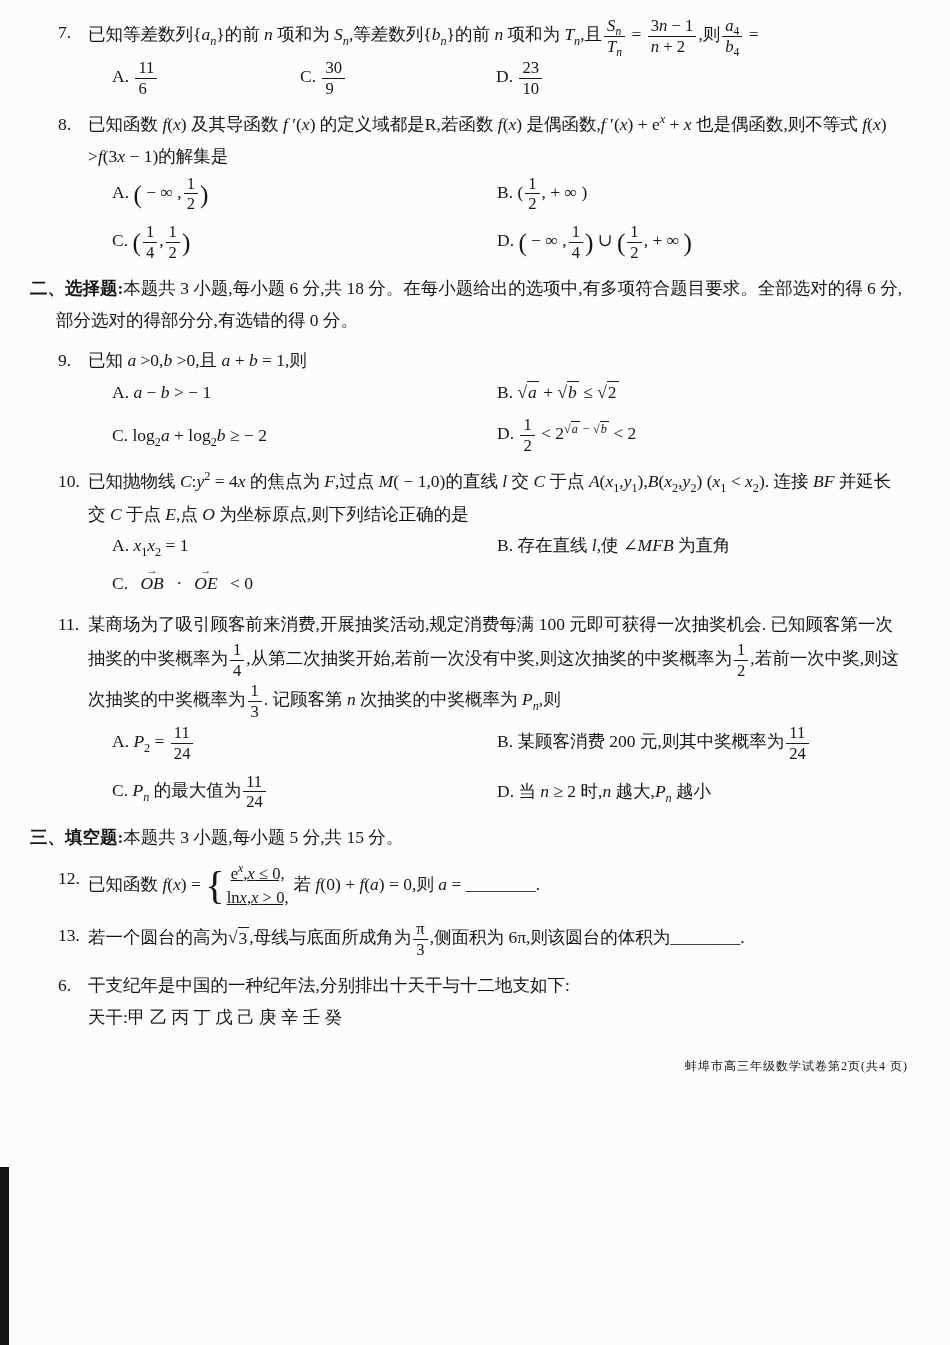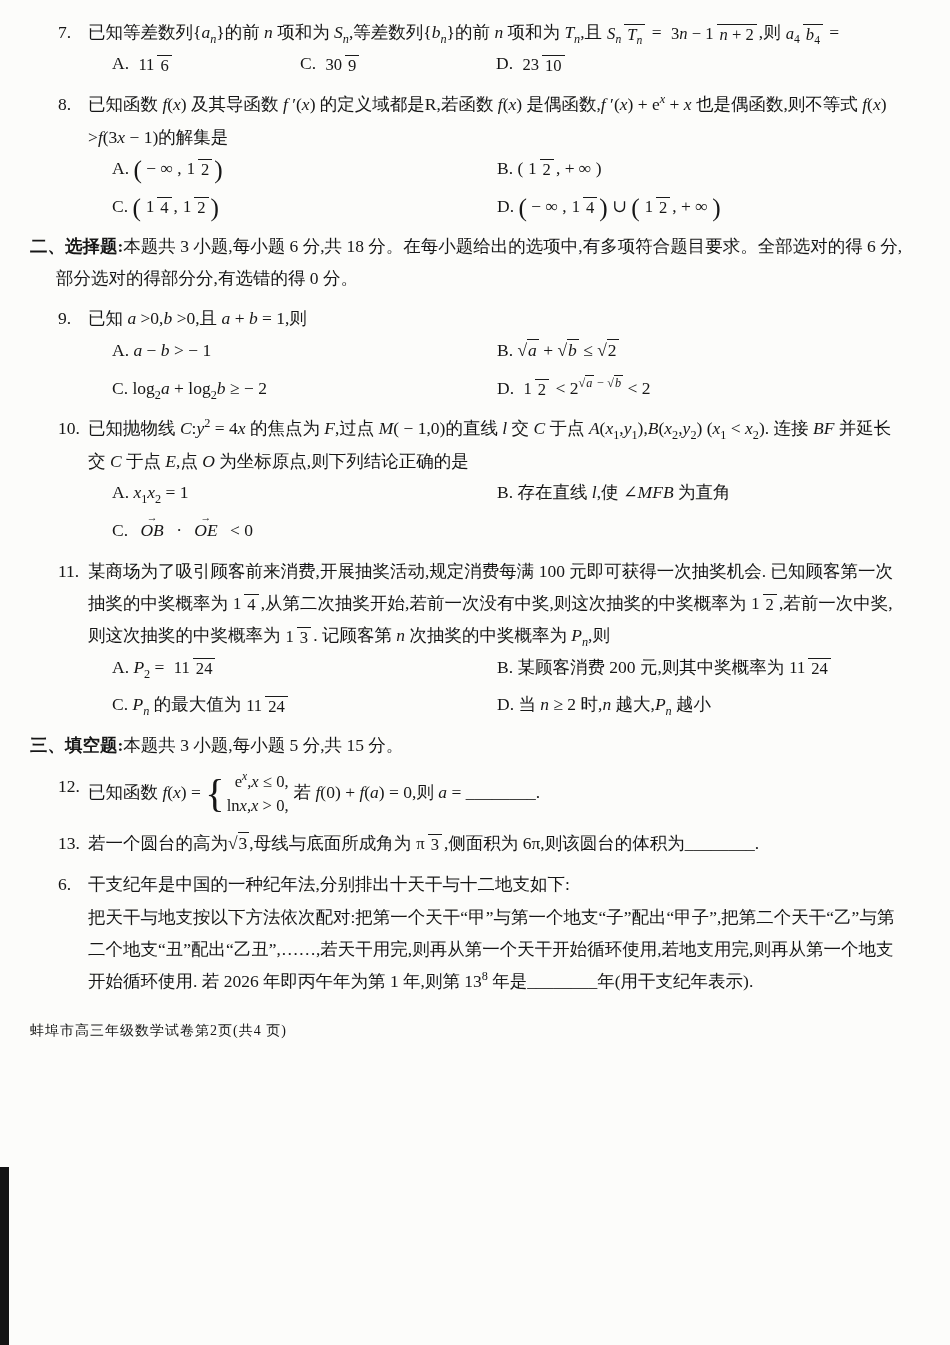--- a/index.html
+++ b/index.html
@@ -23,35 +23,35 @@
 
   
   .opts { margin-left:24px; margin-top:1px; }
   .opts4 { display:grid; grid-template-columns:188px 196px 197px 1fr; align-items:center; }
   .opts2 { display:grid; grid-template-columns:385px 1fr; row-gap:8px; align-items:center; }
   .opt { line-height:1.7; }
 
   
   i { font-style:italic; }
   sup,sub { font-size:0.7em; line-height:0; }
-  .fr { display:inline-flex; flex-direction:row; text-align:right; vertical-align:middle;
+  .fr { display:inline-flex; flex-direction:column; text-align:left; vertical-align:middle;
         line-height:1.2; font-size:0.95em; margin:0 2px; }
   .fr .n { padding:0 3px; display:block; }
   .fr .d { padding:0 3px; display:block; border-top:1px solid #1a1a1a; }
   .sq { white-space:nowrap; }
   .rd { border-top:1px solid #1a1a1a; padding:0 2px 0 1px; }
   .bp { font-size:1.45em; line-height:1; vertical-align:middle; }
   .bc { font-size:2.3em; line-height:0.9; vertical-align:middle; display:inline-block; margin-right:1px; }
-  .cases { display:inline-flex; flex-direction:column; vertical-align:middle; text-align:right;
-           line-height:1.45; font-size:0.95em; margin:0 5px 0 1px; }
+  .cases { display:inline-flex; flex-direction:column; vertical-align:middle; text-align:center;
+           line-height:1.45; font-size:0.95em; margin:0 5px 0 1px;text-decoration:underline; }
   .vec { font-style:italic; position:relative; display:inline-block; margin:0 8px; }
   .vec::after { content:"→"; position:absolute; top:-0.72em; left:50%; transform:translateX(-50%);
                 font-size:0.62em; font-style:normal; letter-spacing:0; }
 
-  .footer { text-align:left; margin-top:24px; font-size:14px; letter-spacing:1px; }
+  .footer { text-align:right; margin-top:24px; font-size:12px; letter-spacing:1px; }
 
   
   .artifact { position:absolute; left:0; bottom:0; width:9px; height:178px; background:#141414; }
 </style>
 </head>
 <body>
 
 <div class="page">
 
   <div class="q">
@@ -184,20 +184,20 @@
     <span class="qnum">13.</span>
     <div class="stem">若一个圆台的高为<span class="sq">√<span class="rd">3</span></span>,母线与底面所成角为<span class="fr">
           <span class="n">π</span>
           <span class="d">3</span>
         </span>,侧面积为 6π,则该圆台的体积为________.</div>
   </div>
 
   <div class="q">
     <span class="qnum">6.</span>
     <div class="stem">干支纪年是中国的一种纪年法,分别排出十天干与十二地支如下:</div>
-    <div class="stem">把天干与地支按以下方法依次配对:把第一个天干“甲”与第一个地支“子”配出“甲子”,把第二个天干“乙”与第二个地支“丑”配出“乙丑”,……,若天干用完,则再从第一个天干开始循环使用,若地支用完,则再从第一个地支开始循环使用. 若 2026 年即丙午年为第 1 年,则第 13<sup>8</sup> 年是________年(用干支纪年表示).</div>
+    <div class="stem">天干:甲 乙 丙 丁 戊 己 庚 辛 壬 癸</div>
   </div>
 
   <div class="footer">蚌埠市高三年级数学试卷第2页(共4 页)</div>
 
 </div>
 
 <div class="artifact"></div>
 
 </body></html>

